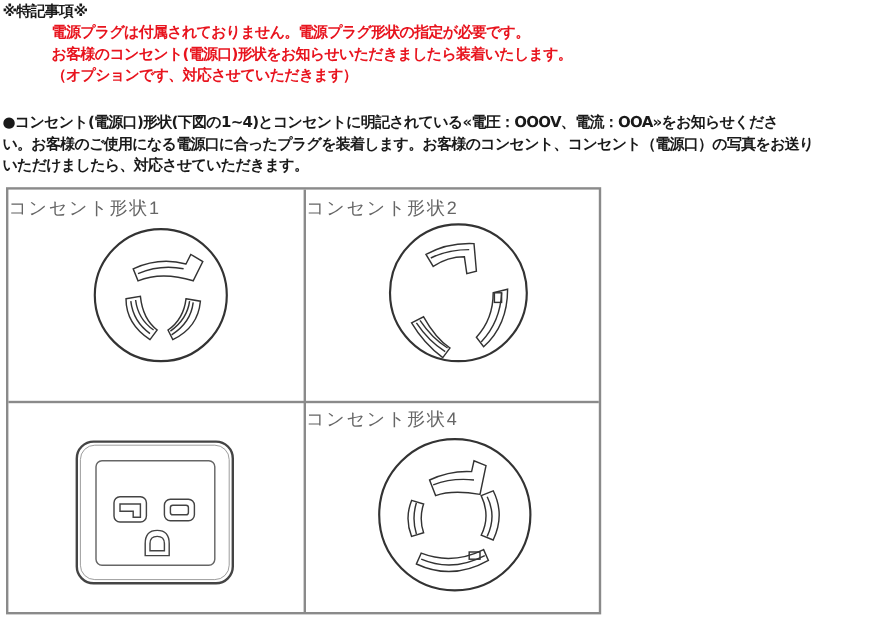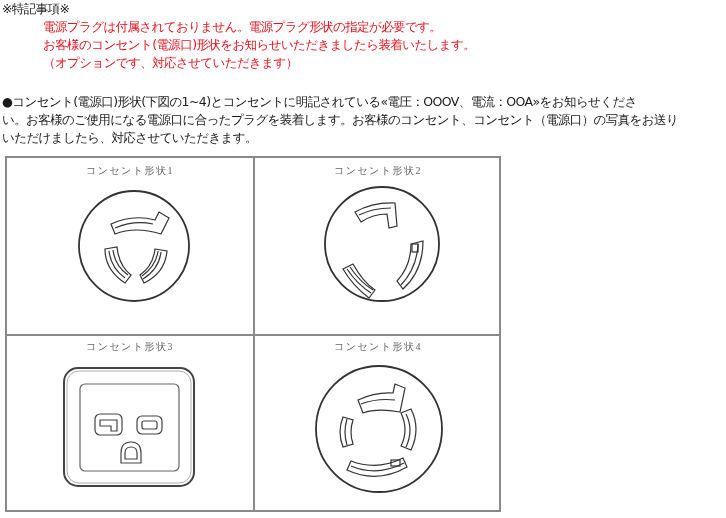--- a/index.html
+++ b/index.html
@@ -2,35 +2,35 @@
 <html><head>
 <meta charset="utf-8">
 <style>
   html, body { margin: 0; padding: 0; background: #ffffff; }
   body {
     width: 726px; height: 518px; position: relative; overflow: hidden;
     font-family: "DejaVu Sans", "Liberation Sans", sans-serif;
   }
   .line {
     position: absolute; left: 2px; white-space: nowrap;
-    font-size: 12.5px; font-weight: normal; line-height: 18px; letter-spacing: -0.6px;
+    font-size: 12.5px; font-weight: bold; line-height: 18px; letter-spacing: -0.6px;
   }
   .red { color: #e8141e; margin-left: 41px; }
   .black { color: #1a1a1a; }
   .grid {
     position: absolute; left: 5px; top: 156px; width: 496px; height: 356px;
     border: 2px solid #8a8a8a; box-sizing: border-box;
   }
   .vline { position: absolute; left: 246px; top: 0; width: 2px; height: 100%; background: #8a8a8a; }
   .hline { position: absolute; top: 176px; left: 0; height: 2px; width: 100%; background: #8a8a8a; }
   .cell { position: absolute; }
   .cell-label {
-    position: absolute; left: 0; right: 0; text-align: center;
-    font-family: Liberation Serif, serif;
-    font-size: 10px; color: #666; letter-spacing: 1.5px;
+    position: absolute; left: 0; right: 0; 
+    font-family: Liberation Sans, sans-serif;
+    font-size: 15px; color: #666; letter-spacing: 1.5px;
   }
   svg { position: absolute; overflow: visible; }
 </style>
 </head>
 <body>
 
 <div class="line black" style="top:0px;">※特記事項※</div>
 <div class="line red" style="top:18px;">電源プラグは付属されておりません。電源プラグ形状の指定が必要です。</div>
 <div class="line red" style="top:36px;">お客様のコンセント(電源口)形状をお知らせいただきましたら装着いたします。</div>
 <div class="line red" style="top:54px;">（オプションです、対応させていただきます）</div>
@@ -77,21 +77,20 @@
         <path d="M95,109 Q105,124 118,132"></path>
 
         <path d="M156,86 L168,83 Q168,113 148,131 L142,123 Q156,108 156,86 Z"></path>
         <path d="M163,86 Q162,110 146,127"></path>
         <rect x="157" y="86" width="6" height="8"></rect>
       </g>
     </svg>
   </div>
 
   <div class="cell" style="left:0;top:178px;width:246px;height:174px;">
-    <div class="cell-label" style="top:4px;">コンセント形状3</div>
     <svg style="left:0;top:0;" width="246" height="174" viewBox="0 0 246 174">
       <g fill="none" stroke="#444" stroke-width="1.2">
         <rect x="57" y="32" width="130" height="118" rx="14" stroke-width="2"></rect>
         <rect x="60" y="35" width="124" height="112" rx="12" stroke="#999" stroke-width="0.8"></rect>
         <rect x="73" y="48" width="99" height="87" rx="5" stroke="#666"></rect>
 
         <rect x="88" y="78" width="27" height="21" rx="5"></rect>
         <path d="M93,84 L110,84 L110,95 L104,95 L104,90 L93,90 Z"></path>
 
         <rect x="130" y="80" width="25" height="18" rx="5"></rect>

